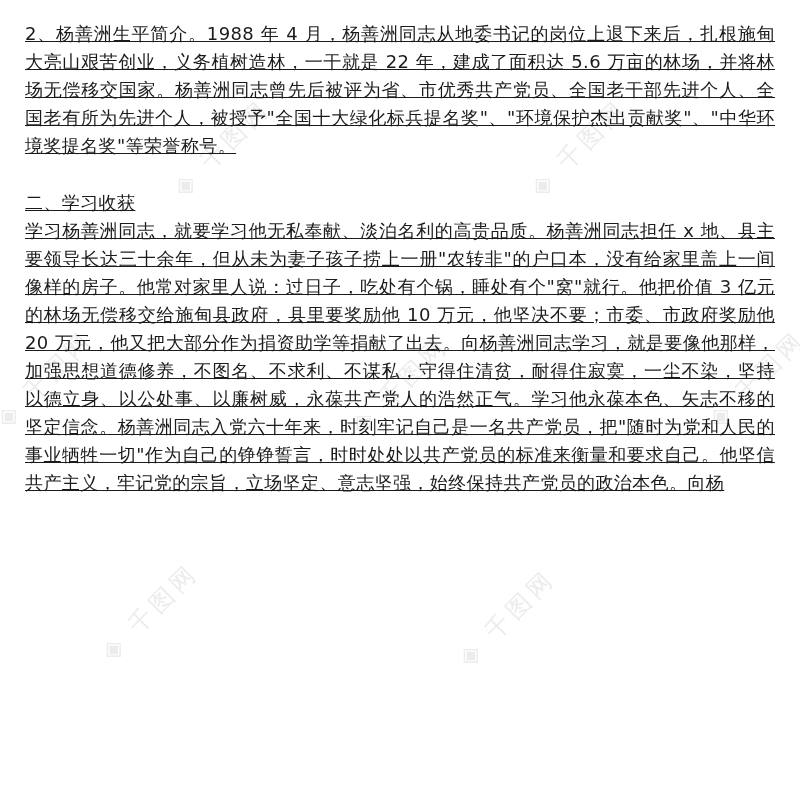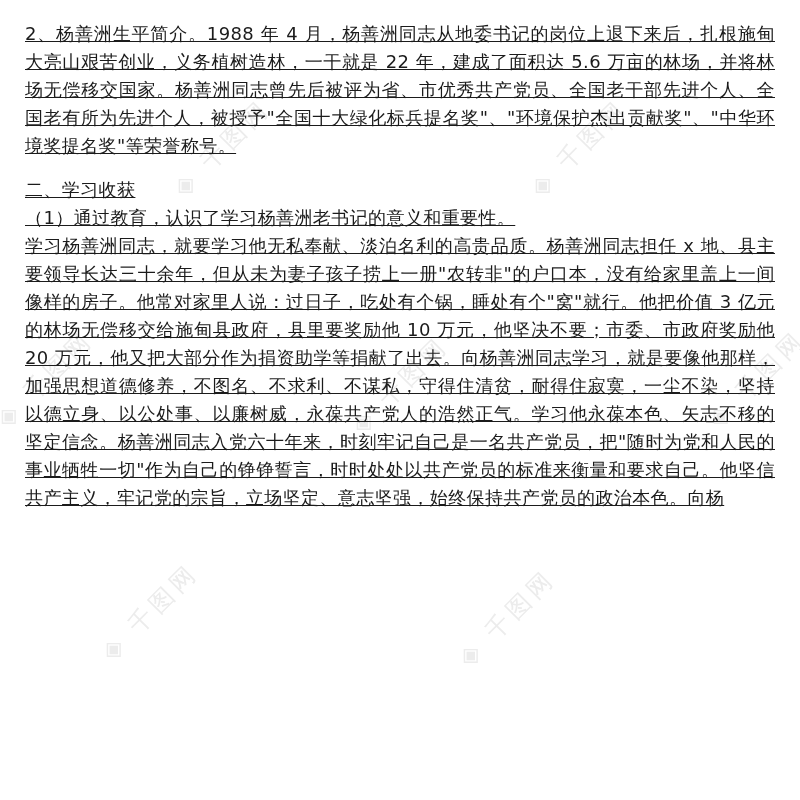--- a/index.html
+++ b/index.html
@@ -50,21 +50,21 @@
     line-height: 28px;
     letter-spacing: 0.4px;
     text-align: justify;
   }
   .content p {
     margin: 0;
     word-break: break-all;
     text-decoration: underline;
   }
   .content p.heading {
-    margin-top: 16px; 
+    margin-top: 29px; 
   }
 </style>
 </head>
 <body>
 
 <div class="page">
 
   <div class="watermark-layer">
     <div class="wm" style="left:222px; top:148px;">
       <span class="wm-logo">◈</span>
@@ -92,17 +92,16 @@
     </div>
     <div class="wm" style="left:507px; top:618px;">
       <span class="wm-logo">◈</span>
       <span class="wm-text">千图网</span>
     </div>
   </div>
 
   <div class="content">
     <p>2、杨善洲生平简介。1988 年 4 月，杨善洲同志从地委书记的岗位上退下来后，扎根施甸大亮山艰苦创业，义务植树造林，一干就是 22 年，建成了面积达 5.6 万亩的林场，并将林场无偿移交国家。杨善洲同志曾先后被评为省、市优秀共产党员、全国老干部先进个人、全国老有所为先进个人，被授予"全国十大绿化标兵提名奖"、"环境保护杰出贡献奖"、"中华环境奖提名奖"等荣誉称号。</p>
     <p class="heading">二、学习收获</p>
-    <p>（1）通过教育，认识了学习杨善洲老书记的意义和重要性。</p>
     <p>学习杨善洲同志，就要学习他无私奉献、淡泊名利的高贵品质。杨善洲同志担任 x 地、县主要领导长达三十余年，但从未为妻子孩子捞上一册"农转非"的户口本，没有给家里盖上一间像样的房子。他常对家里人说：过日子，吃处有个锅，睡处有个"窝"就行。他把价值 3 亿元的林场无偿移交给施甸县政府，县里要奖励他 10 万元，他坚决不要；市委、市政府奖励他 20 万元，他又把大部分作为捐资助学等捐献了出去。向杨善洲同志学习，就是要像他那样，加强思想道德修养，不图名、不求利、不谋私，守得住清贫，耐得住寂寞，一尘不染，坚持以德立身、以公处事、以廉树威，永葆共产党人的浩然正气。学习他永葆本色、矢志不移的坚定信念。杨善洲同志入党六十年来，时刻牢记自己是一名共产党员，把"随时为党和人民的事业牺牲一切"作为自己的铮铮誓言，时时处处以共产党员的标准来衡量和要求自己。他坚信共产主义，牢记党的宗旨，立场坚定、意志坚强，始终保持共产党员的政治本色。向杨</p>
   </div>
 
 </div>
 
 </body></html>

